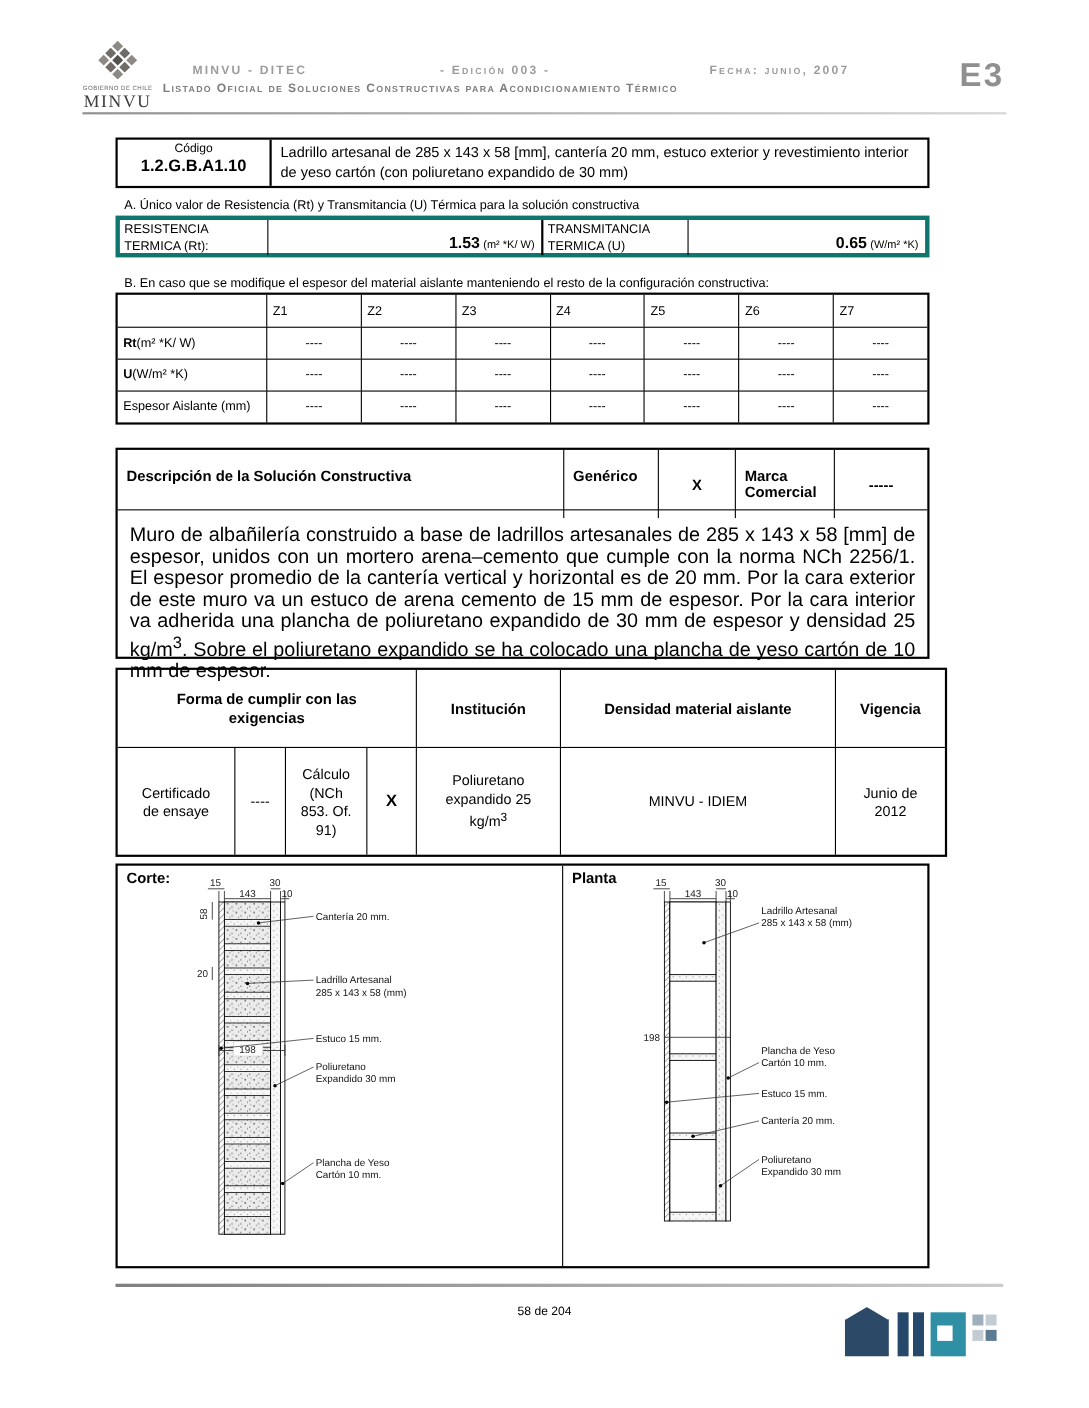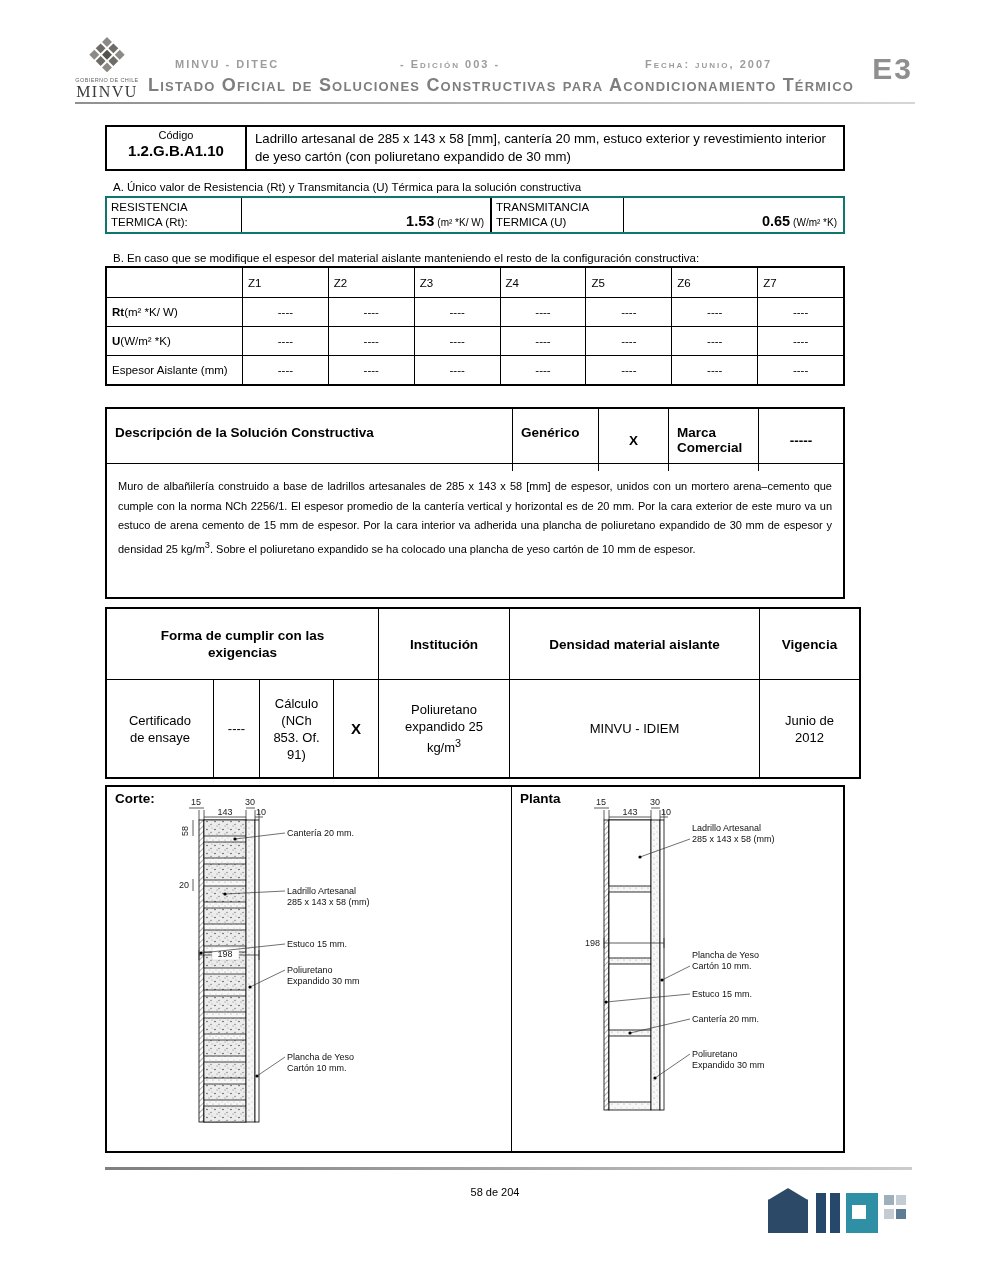--- a/index.html
+++ b/index.html
@@ -8,38 +8,38 @@
   .page{position:relative;width:990px;height:1280px;background:#fff;overflow:hidden;}
 
   
   .header{position:absolute;left:75px;top:36px;width:840px;height:70px;}
   .logo{position:absolute;left:0;top:0;width:64px;text-align:center;}
   .logo-gob{font-size:5.5px;color:#666;letter-spacing:.4px;margin-top:1px;}
   .logo-name{font-family:"Liberation Serif",serif;font-size:16px;letter-spacing:1.5px;color:#3c3c3c;}
   .h-line1{position:absolute;left:100px;top:22px;width:660px;display:flex;font-size:11px;font-weight:bold;color:#9c9c9c;letter-spacing:2px;font-variant:small-caps;}
   .h-dept{flex:0 0 225px;}
   .h-ed{flex:0 0 245px;}
-  .h-title{position:absolute;left:73px;top:39px;font-size:18px;font-weight:bold;color:#7e7e7e;letter-spacing:1.2px;font-variant:small-caps;white-space:nowrap;}
+  .h-title{position:absolute;left:73px;top:39px;font-size:11px;font-weight:bold;color:#7e7e7e;letter-spacing:1.2px;font-variant:small-caps;white-space:nowrap;}
   .h-code{position:absolute;right:2px;top:16px;font-size:30px;font-weight:bold;color:#8f8f8f;letter-spacing:2px;}
   .h-rule{position:absolute;left:0;top:66px;width:100%;height:2px;background:linear-gradient(to right,#909090,#d6d6d6);}
 
   
   .codigo-table{position:absolute;left:105px;top:125px;width:740px;border:2px solid #000;display:grid;grid-template-columns:140px 1fr;}
   .codigo-left{border-right:2px solid #000;text-align:center;padding:2px 4px 4px;}
   .codigo-label{font-size:11px;}
   .codigo-code{font-size:15px;font-weight:bold;margin-top:1px;}
   .codigo-desc{padding:3px 8px;font-size:13.2px;line-height:18px;}
 
   
   .sec-title{position:absolute;left:113px;font-size:11.5px;}
   #secA-title{top:181px;}
   #secB-title{top:252px;}
 
   
-  .seca-table{position:absolute;left:105px;top:196px;width:740px;height:38px;border:2px solid #0f766e;display:grid;grid-template-columns:135px 250px 132px 1fr;font-size:11.5px;}
+  .seca-table{position:absolute;left:105px;top:196px;width:740px;height:38px;border:4px solid #0f766e;display:grid;grid-template-columns:135px 250px 132px 1fr;font-size:11.5px;}
   .seca-label{padding:2px 0 0 4px;line-height:15px;}
   .b-r1{border-right:1px solid #000;}
   .b-r2{border-right:2px solid #000;}
   .seca-val{display:flex;align-items:flex-end;justify-content:flex-end;padding:0 6px 3px 0;}
   .seca-val .num{font-size:14.5px;font-weight:bold;}
   .seca-val .unit{font-size:10px;margin-left:3px;padding-bottom:1px;}
 
   
   .z-table{position:absolute;left:105px;top:266px;width:740px;border:2px solid #000;display:grid;grid-template-columns:135px repeat(7,1fr);grid-auto-rows:29px;font-size:11.5px;}
   .z-table>div{border-left:1px solid #000;border-top:1px solid #000;display:flex;align-items:center;}
@@ -49,21 +49,21 @@
   .zb{font-weight:bold;}
   .zv{justify-content:center;}
 
   
   .desc-table{position:absolute;left:105px;top:407px;width:740px;border:2px solid #000;}
   .desc-head{display:grid;grid-template-columns:405px 86px 70px 90px 1fr;height:55px;border-bottom:1px solid #000;}
   .desc-head>div{border-left:1px solid #000;padding:16px 8px;font-weight:bold;font-size:13.5px;}
   .desc-head>div:first-child{border-left:none;}
   .dh-x{display:flex;align-items:center;justify-content:center;font-size:15px;padding:0 !important;}
   .dh-dash{display:flex;align-items:center;justify-content:center;padding:0 !important;}
-  .desc-body{padding:13px 11px 0;font-size:11px;line-height:19.5px;text-align:justify;height:133px;}
+  .desc-body{padding:13px 11px 0;font-size:18px;line-height:19.5px;text-align:justify;height:133px;}
 
   
   .comp-table{position:absolute;left:105px;top:607px;width:756px;height:172px;border:2px solid #000;display:grid;grid-template-columns:106px 46px 74px 45px 131px 250px 1fr;grid-template-rows:70px 1fr;font-size:13px;}
   .comp-table>div{display:flex;align-items:center;justify-content:center;text-align:center;line-height:17px;}
   .cc.bl{border-left:1px solid #000;}
   .cc.bt{border-top:1px solid #000;}
   .cc.hdr{font-weight:bold;font-size:13.5px;}
   .cc.span4{grid-column:1/5;padding:0 30px;}
   .hdr-dens{padding:0 28px;}
   .cert{padding:0 14px;}

